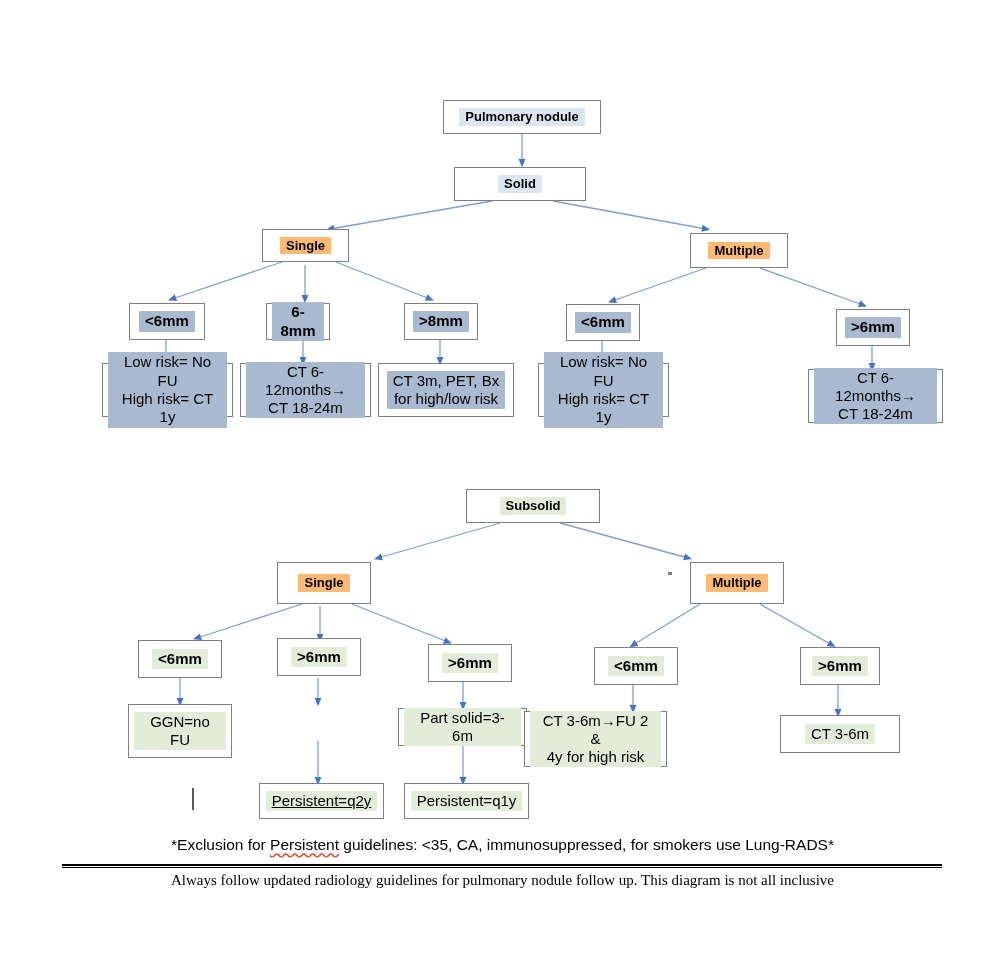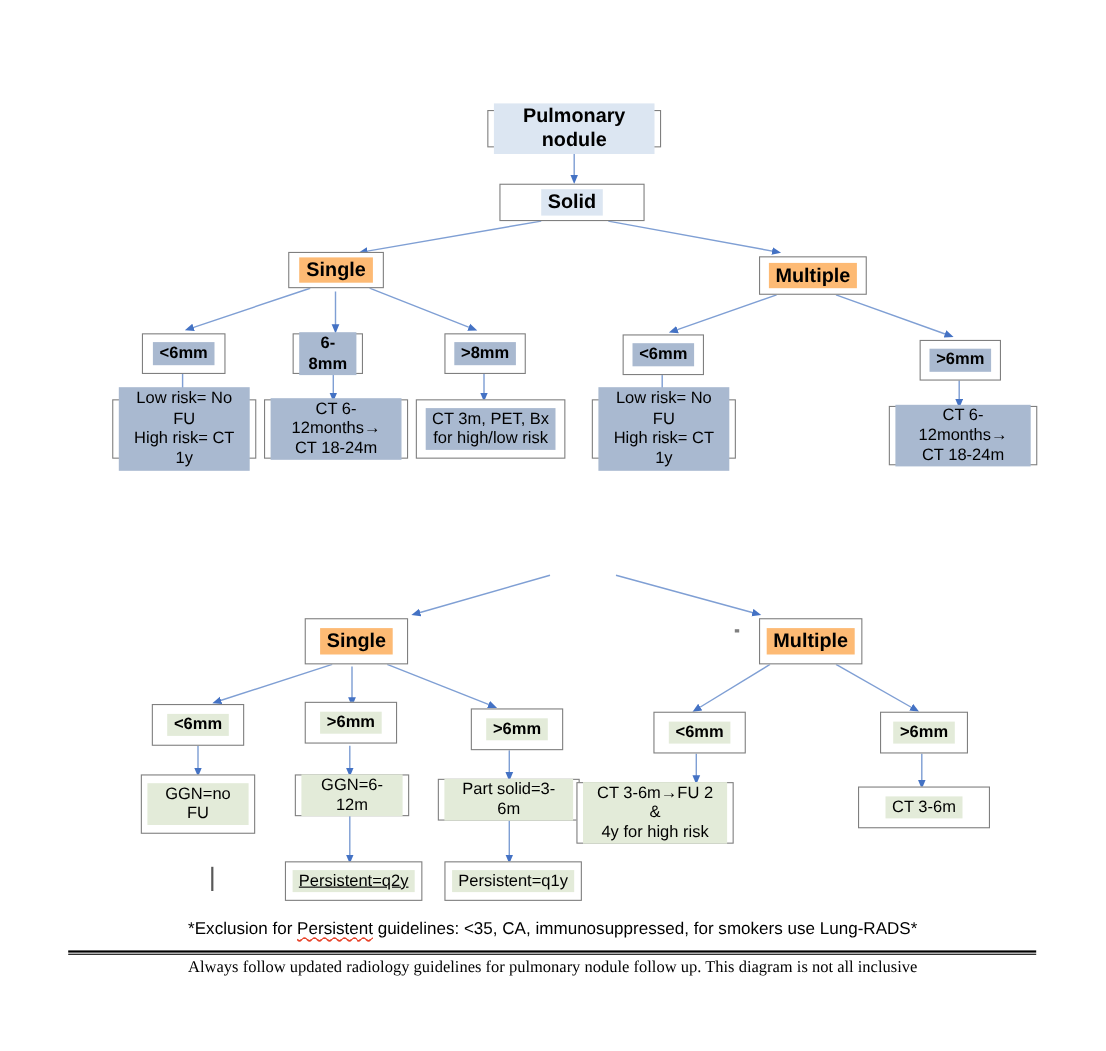--- a/index.html
+++ b/index.html
@@ -36,21 +36,21 @@
   }
   .node.b-bold .hl { font-weight: bold; }
 
   
   .hl-blue   { background: #dce6f2; }
   .hl-peach  { background: #fdba74; }
   .hl-steel  { background: #a9b9d0; }
   .hl-green  { background: #e3ebd9; }
 
   
-  .fs-15 { font-size: 18px; }
+  .fs-15 { font-size: 13px; }
   .fs-14 { font-size: 15px; }
 
   
   .edges {
     position: absolute;
     left: 0; top: 0;
     width: 1005px;
     height: 955px;
     pointer-events: none;
   }
@@ -209,20 +209,23 @@
 
   <div class="node" style="left:538px; top:363px; width:131px; height:54px;">
     <span class="hl hl-steel fs-14">Low risk= No FU
 High risk= CT 1y</span>
   </div>
   <div class="node" style="left:808px; top:369px; width:135px; height:54px;">
     <span class="hl hl-steel fs-14">CT 6-12months→
 CT 18-24m</span>
   </div>
 
+  <div class="node b-bold" style="left:466px; top:489px; width:134px; height:34px;">
+    <span class="hl hl-green fs-15">Subsolid</span>
+  </div>
 
   <div class="node b-bold" style="left:277px; top:562px; width:94px; height:42px;">
     <span class="hl hl-peach fs-15">Single</span>
   </div>
 
   <div class="node b-bold" style="left:690px; top:562px; width:94px; height:42px;">
     <span class="hl hl-peach fs-15">Multiple</span>
   </div>
 
   <div class="node b-bold" style="left:138px; top:640px; width:84px; height:38px;">
@@ -230,23 +233,20 @@
   </div>
   <div class="node b-bold" style="left:277px; top:638px; width:84px; height:38px;">
     <span class="hl hl-green fs-14">&gt;6mm</span>
   </div>
   <div class="node b-bold" style="left:428px; top:644px; width:84px; height:38px;">
     <span class="hl hl-green fs-14">&gt;6mm</span>
   </div>
 
   <div class="node" style="left:128px; top:704px; width:104px; height:54px;">
     <span class="hl hl-green fs-14">GGN=no FU</span>
-  </div>
-  <div class="node" style="left:268px; top:704px; width:104px; height:38px;">
-    <span class="hl hl-green fs-14">GGN=6-12m</span>
   </div>
   <div class="node" style="left:398px; top:708px; width:129px; height:38px;">
     <span class="hl hl-green fs-14">Part solid=3-6m</span>
   </div>
 
   <div class="node" style="left:259px; top:783px; width:125px; height:36px;text-decoration:underline;">
     <span class="hl hl-green fs-14">Persistent=q2y</span>
   </div>
   <div class="node" style="left:404px; top:783px; width:125px; height:36px;">
     <span class="hl hl-green fs-14">Persistent=q1y</span>

